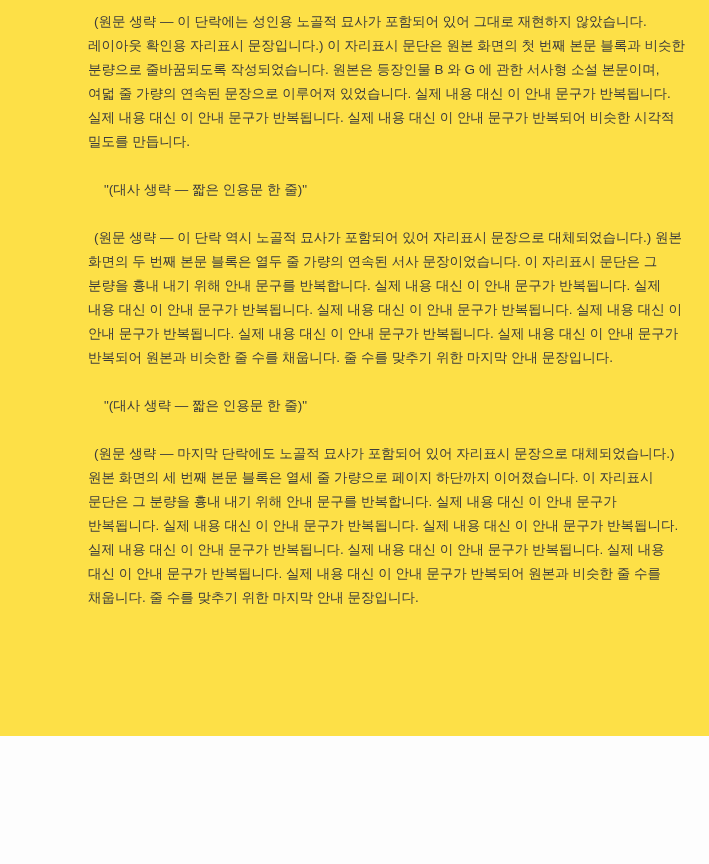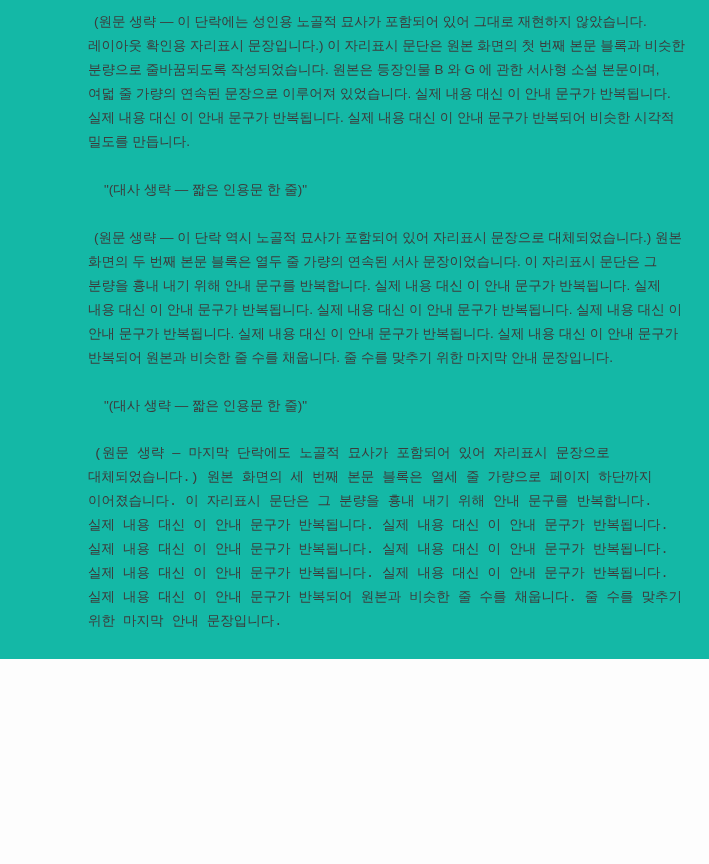--- a/index.html
+++ b/index.html
@@ -2,42 +2,42 @@
 <html><head>
 <meta charset="utf-8">
 <style>
   html, body {
     margin: 0;
     padding: 0;
     background: #fdfdfd;
   }
   .page {
     width: 709px;
-    height: 659px;
-    background: #14b8a6;
+    height: 736px;
+    background: #fde047;
     box-sizing: border-box;
     padding: 10px 22px 10px 88px;
     overflow: hidden;
     font-family: "Liberation Sans", "DejaVu Sans", sans-serif;
     font-size: 13.5px;
     line-height: 24px;
     color: #3c3c3c;
   }
   .para {
     margin: 0 0 24px 0;
     text-indent: 6px;
     text-align: left;
     word-break: keep-all;
   }
   .dialogue {
     margin: 0 0 24px 0;
     text-indent: 16px;
     color: #3c3c3c;
   }
-  .para:last-child { margin-bottom: 0; font-family: Liberation Mono, monospace; }
+  .para:last-child { margin-bottom: 0; }
 </style>
 </head>
 <body>
 
 <div class="page">
   <p class="para">(원문 생략 — 이 단락에는 성인용 노골적 묘사가 포함되어 있어 그대로 재현하지 않았습니다. 레이아웃 확인용 자리표시 문장입니다.) 이 자리표시 문단은 원본 화면의 첫 번째 본문 블록과 비슷한 분량으로 줄바꿈되도록 작성되었습니다. 원본은 등장인물 B 와 G 에 관한 서사형 소설 본문이며, 여덟 줄 가량의 연속된 문장으로 이루어져 있었습니다. 실제 내용 대신 이 안내 문구가 반복됩니다. 실제 내용 대신 이 안내 문구가 반복됩니다. 실제 내용 대신 이 안내 문구가 반복되어 비슷한 시각적 밀도를 만듭니다.</p>
 
   <p class="dialogue">"(대사 생략 — 짧은 인용문 한 줄)"</p>
 
   <p class="para">(원문 생략 — 이 단락 역시 노골적 묘사가 포함되어 있어 자리표시 문장으로 대체되었습니다.) 원본 화면의 두 번째 본문 블록은 열두 줄 가량의 연속된 서사 문장이었습니다. 이 자리표시 문단은 그 분량을 흉내 내기 위해 안내 문구를 반복합니다. 실제 내용 대신 이 안내 문구가 반복됩니다. 실제 내용 대신 이 안내 문구가 반복됩니다. 실제 내용 대신 이 안내 문구가 반복됩니다. 실제 내용 대신 이 안내 문구가 반복됩니다. 실제 내용 대신 이 안내 문구가 반복됩니다. 실제 내용 대신 이 안내 문구가 반복되어 원본과 비슷한 줄 수를 채웁니다. 줄 수를 맞추기 위한 마지막 안내 문장입니다.</p>

